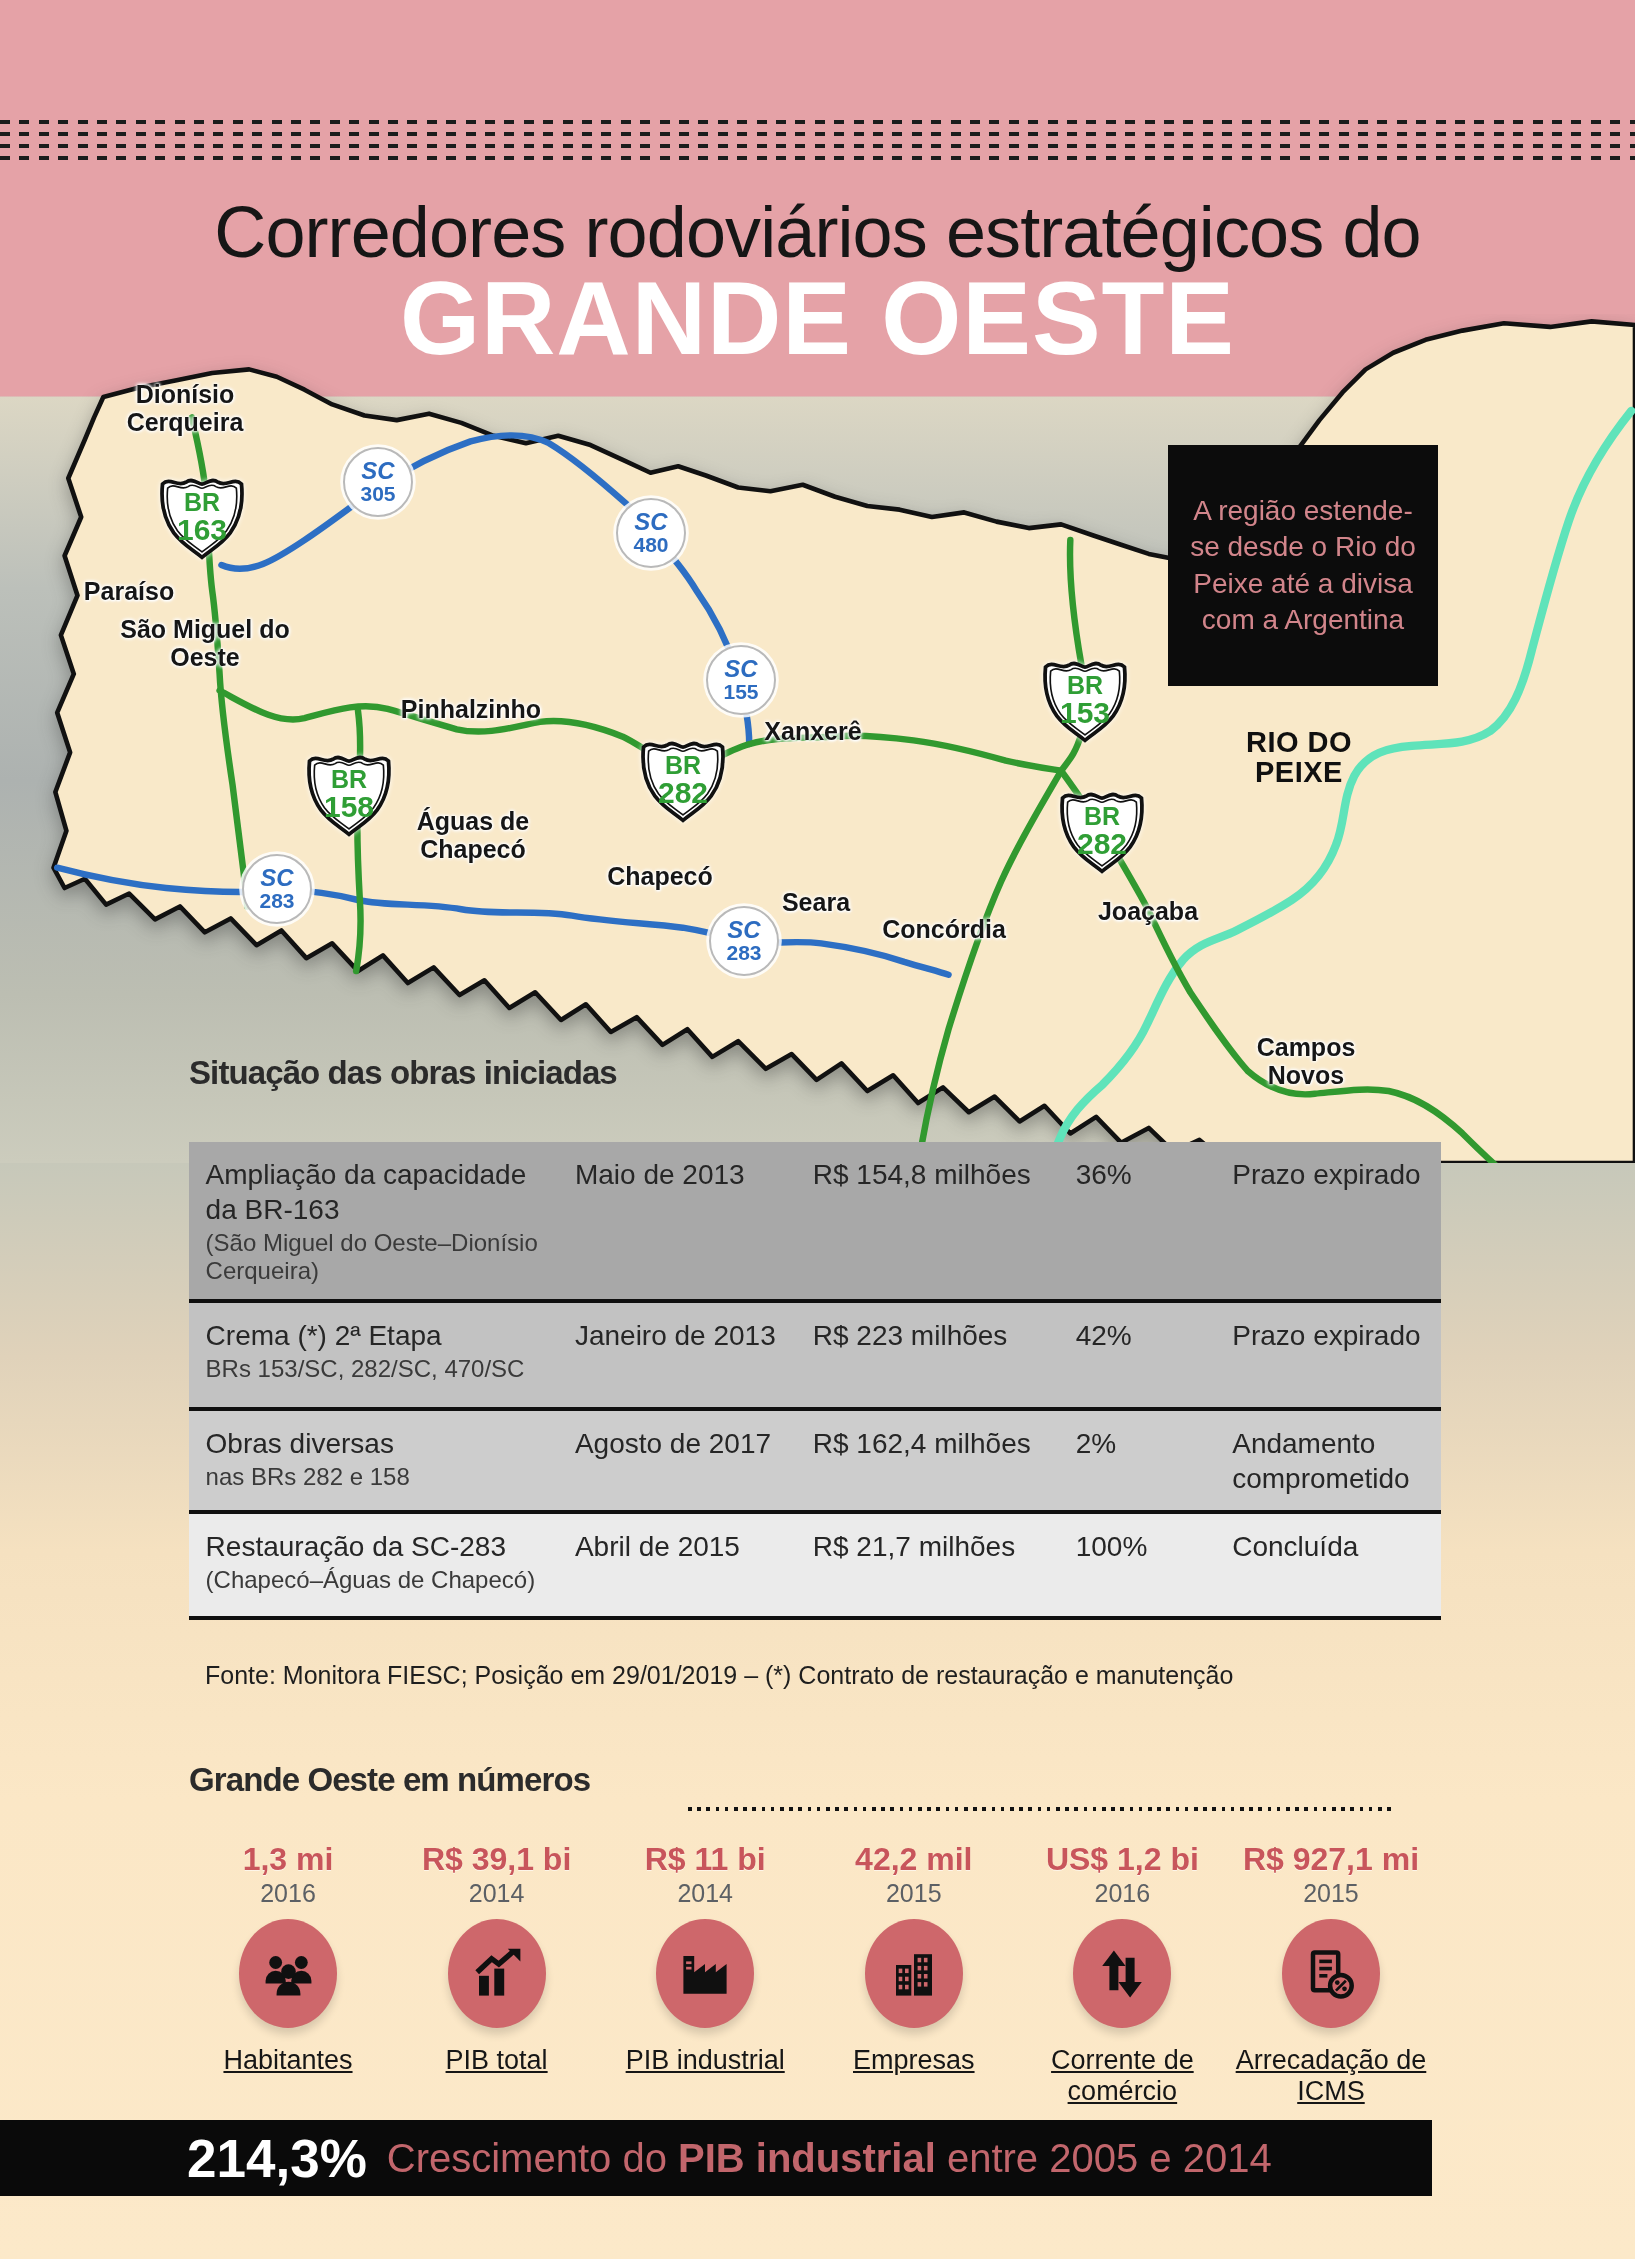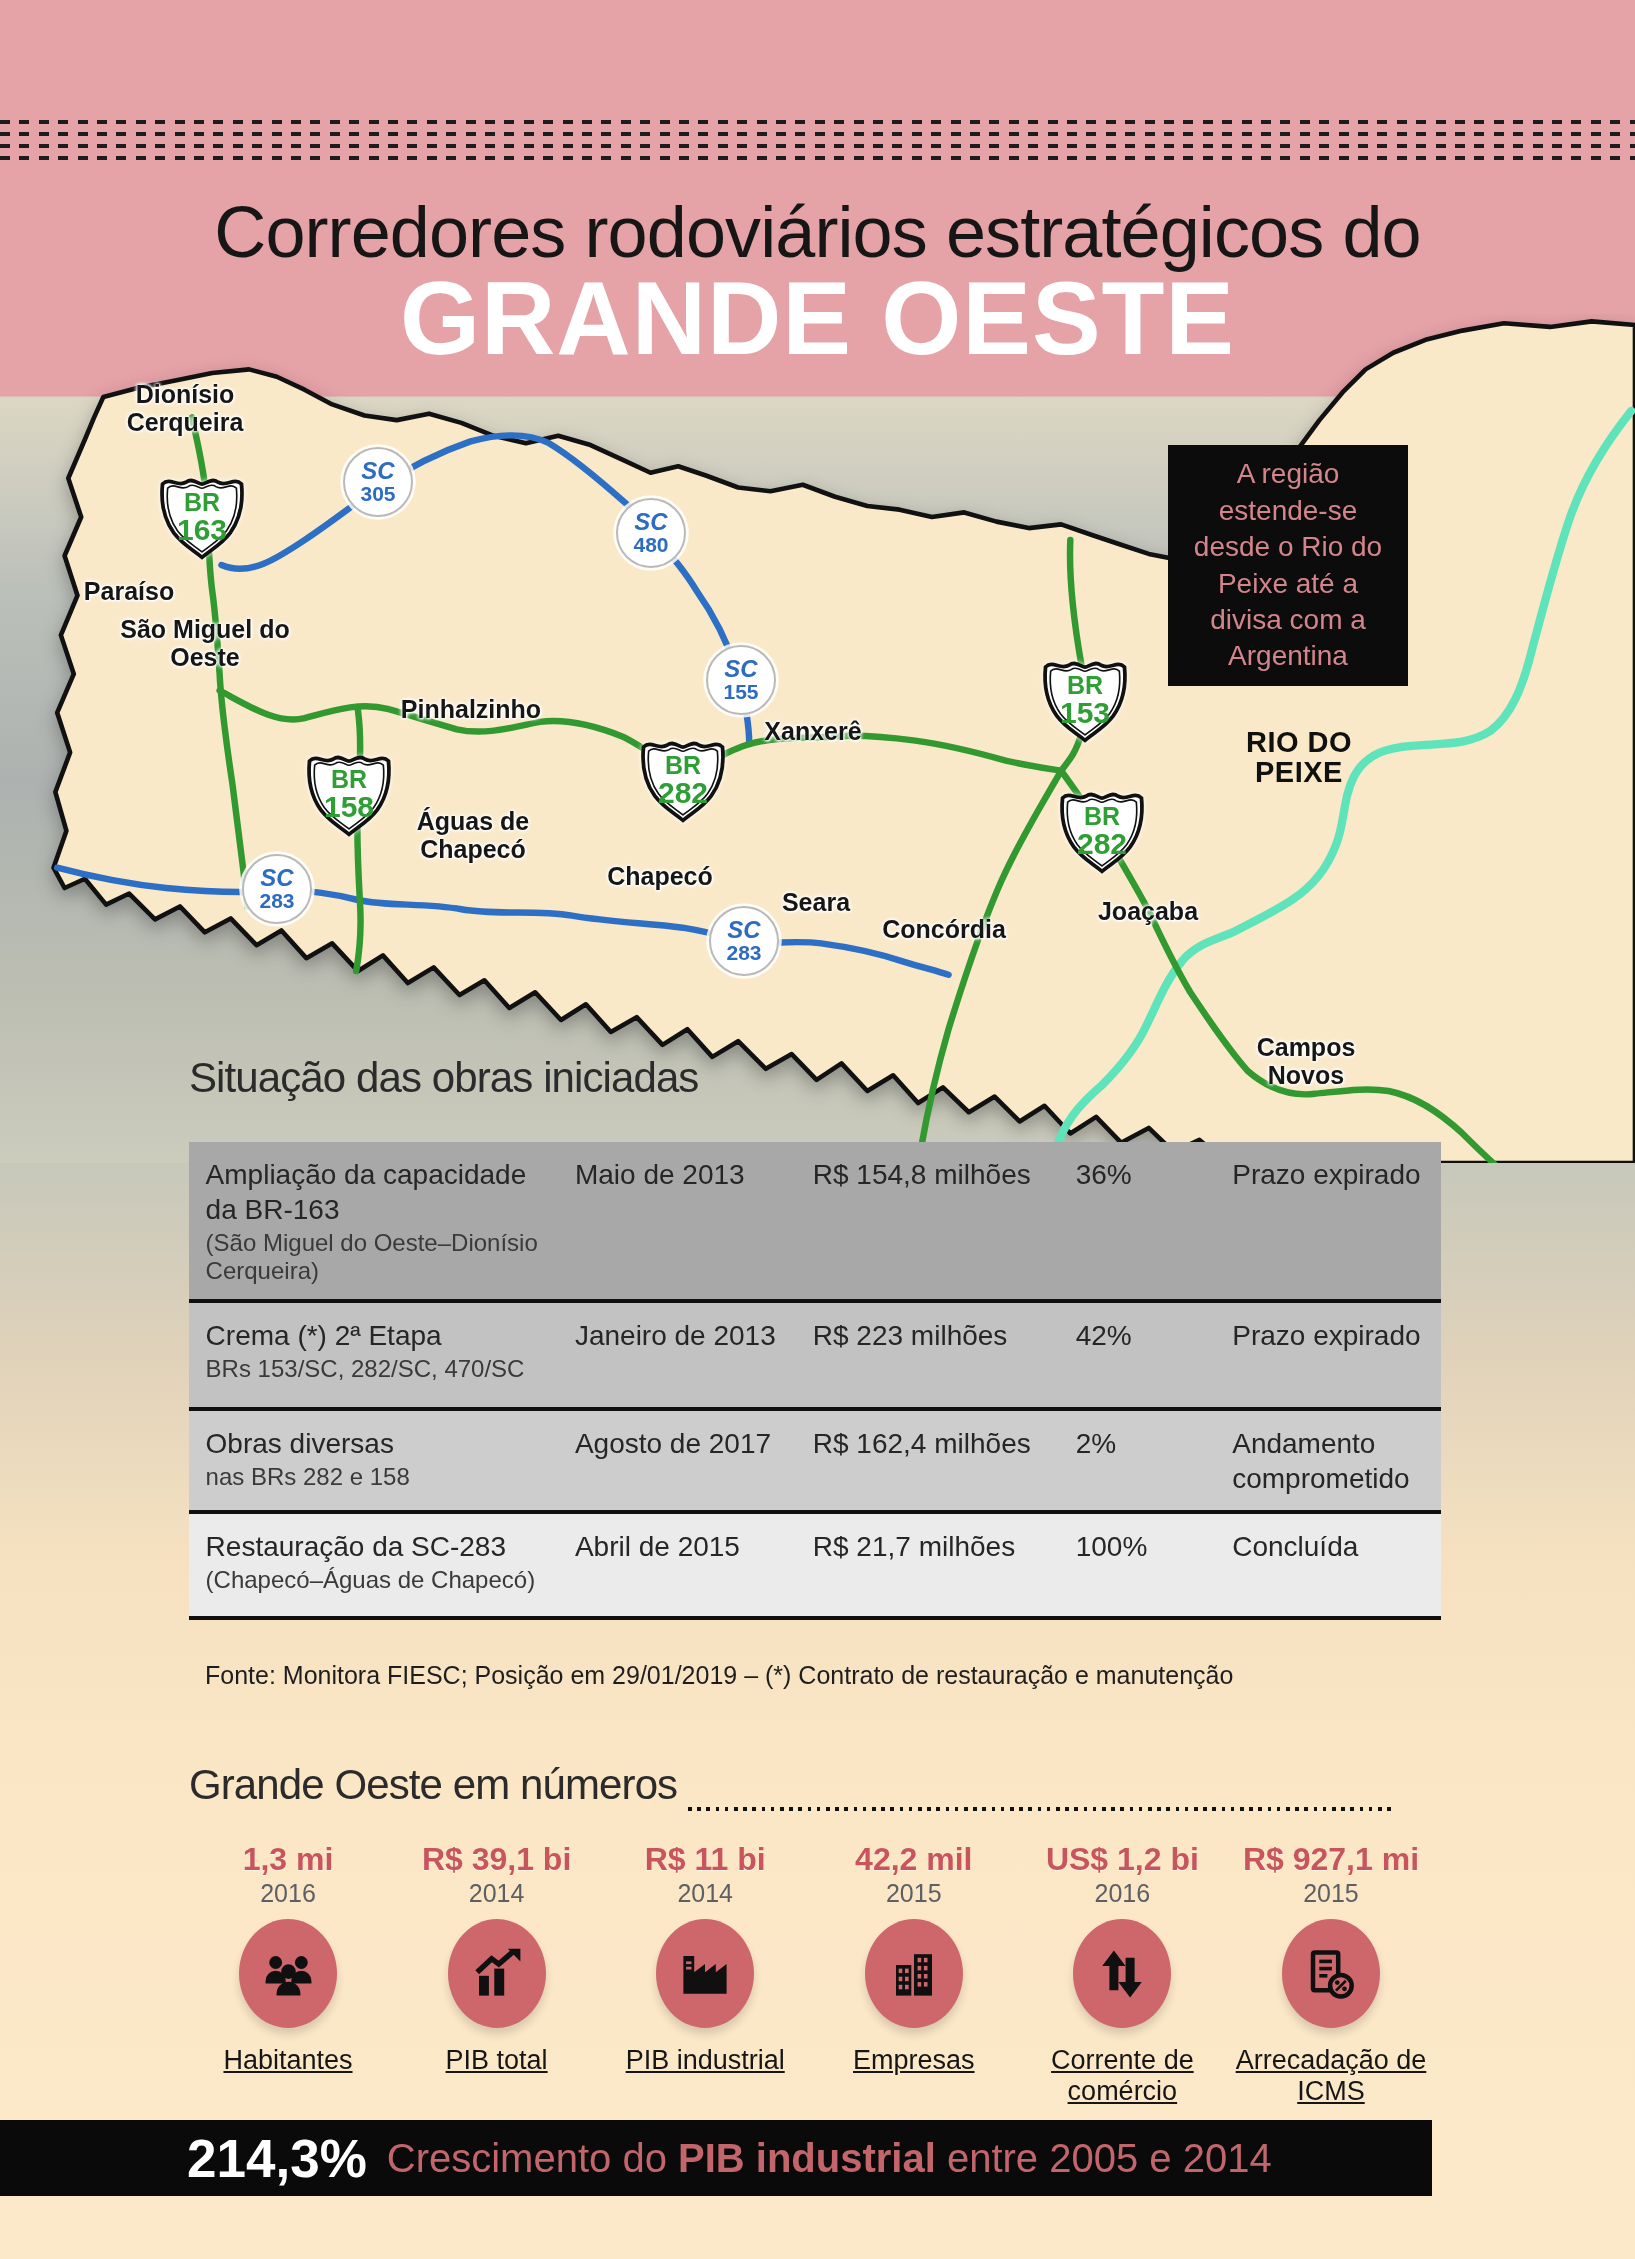--- a/index.html
+++ b/index.html
@@ -20,39 +20,39 @@
   .title-l1{font-size:72px;font-weight:300;color:#161616;letter-spacing:-0.9px;line-height:1;}
   .title-l2{font-size:103px;font-weight:800;color:#ffffff;letter-spacing:0.9px;line-height:.95;margin-top:1.8px;}
   
   .map-svg{position:absolute;left:0;top:314px;width:1635px;height:849px;}
   .overlay{position:absolute;left:0;top:0;width:1635px;height:2259px;pointer-events:none;}
   .city{position:absolute;transform:translate(-50%,-50%);font-weight:700;font-size:25px;
     color:#161616;text-align:center;line-height:1.1;
     text-shadow:0 0 3.7px #fff,0 0 3.7px #fff,0 0 5.5px #fff,0.9px 0.9px 1.8px #fff;}
   .region-label{position:absolute;transform:translate(-50%,-50%);font-weight:800;font-size:29px;
     color:#101010;text-align:center;line-height:1.05;letter-spacing:0.5px;}
-  .note-box{position:absolute;left:1168px;top:445px;width:240px;height:241px;background:#0c0c0c;
+  .note-box{position:absolute;left:1168px;top:445px;width:270px;height:241px;background:#0c0c0c;
     display:flex;align-items:center;justify-content:center;text-align:center;
     color:#d2858b;font-size:28px;line-height:1.3;padding:0 20px;box-sizing:border-box;}
   .shield{position:absolute;width:94px;height:96px;transform:translate(-50%,-50%);
     filter:drop-shadow(0 0 2.8px rgba(255,255,255,.95));}
   .shield svg{position:absolute;inset:0;}
   .shield-txt{position:absolute;inset:0;display:flex;flex-direction:column;align-items:center;
     justify-content:center;padding-top:1.8px;color:#2f9e35;font-weight:700;}
   .shield-prefix{font-size:25px;line-height:.95;}
   .shield-number{font-size:30px;line-height:1;}
   .badge{position:absolute;width:66px;height:66px;transform:translate(-50%,-50%);
     background:#fff;border:2.8px solid #b9b9b9;border-radius:50%;
     box-shadow:0 0 0 2.8px rgba(255,255,255,.85);
     display:flex;flex-direction:column;align-items:center;justify-content:center;
     color:#2d6cc0;font-weight:700;}
   .badge-prefix{font-size:24px;line-height:.95;font-style:italic;}
   .badge-number{font-size:21px;line-height:1;text-align:right;}
   
-  .section-heading{position:absolute;font-size:42px;font-weight:400;color:#2b2b2b;letter-spacing:-0.9px;}
+  .section-heading{position:absolute;font-size:33px;font-weight:700;color:#2b2b2b;letter-spacing:-0.9px;}
   .h-works{left:189px;top:1054px;}
   .works-table{position:absolute;left:189px;top:1142px;width:1252px;border-bottom:4.6px solid #0f0f0f;}
   .t-row{display:grid;grid-template-columns:29.5% 19% 21% 12.5% 18%;}
   .t-head{background:#0e0e0e;color:#ffffff;}
   .t-head .cell{font-variant:small-caps;font-size:29px;padding:22px 7.4px 20px 16.6px;}
   .t-body .cell{font-size:28px;color:#262626;padding:14.8px 7.4px 13px 16.6px;line-height:1.25;}
   .cell-sub{display:block;font-size:24px;color:#3a3a3a;line-height:1.2;margin-top:1.8px;}
   .row-1{background:#a8a8a8;min-height:123px;}
   .row-2{background:#c2c2c2;min-height:104px;border-top:4.6px solid #0f0f0f;}
   .row-3{background:#cdcdcd;min-height:99px;border-top:4.6px solid #0f0f0f;}

